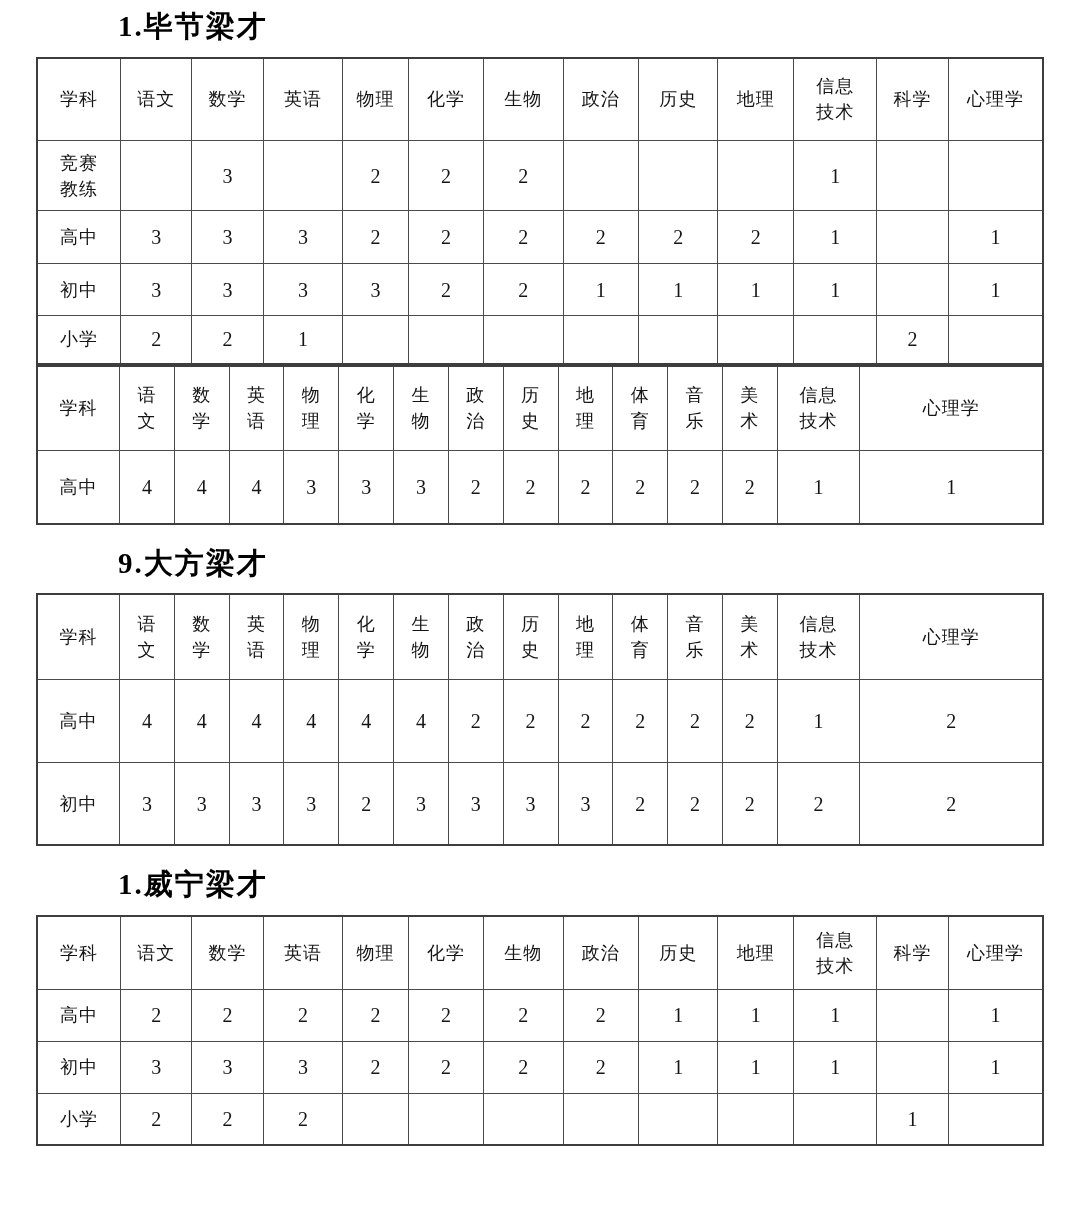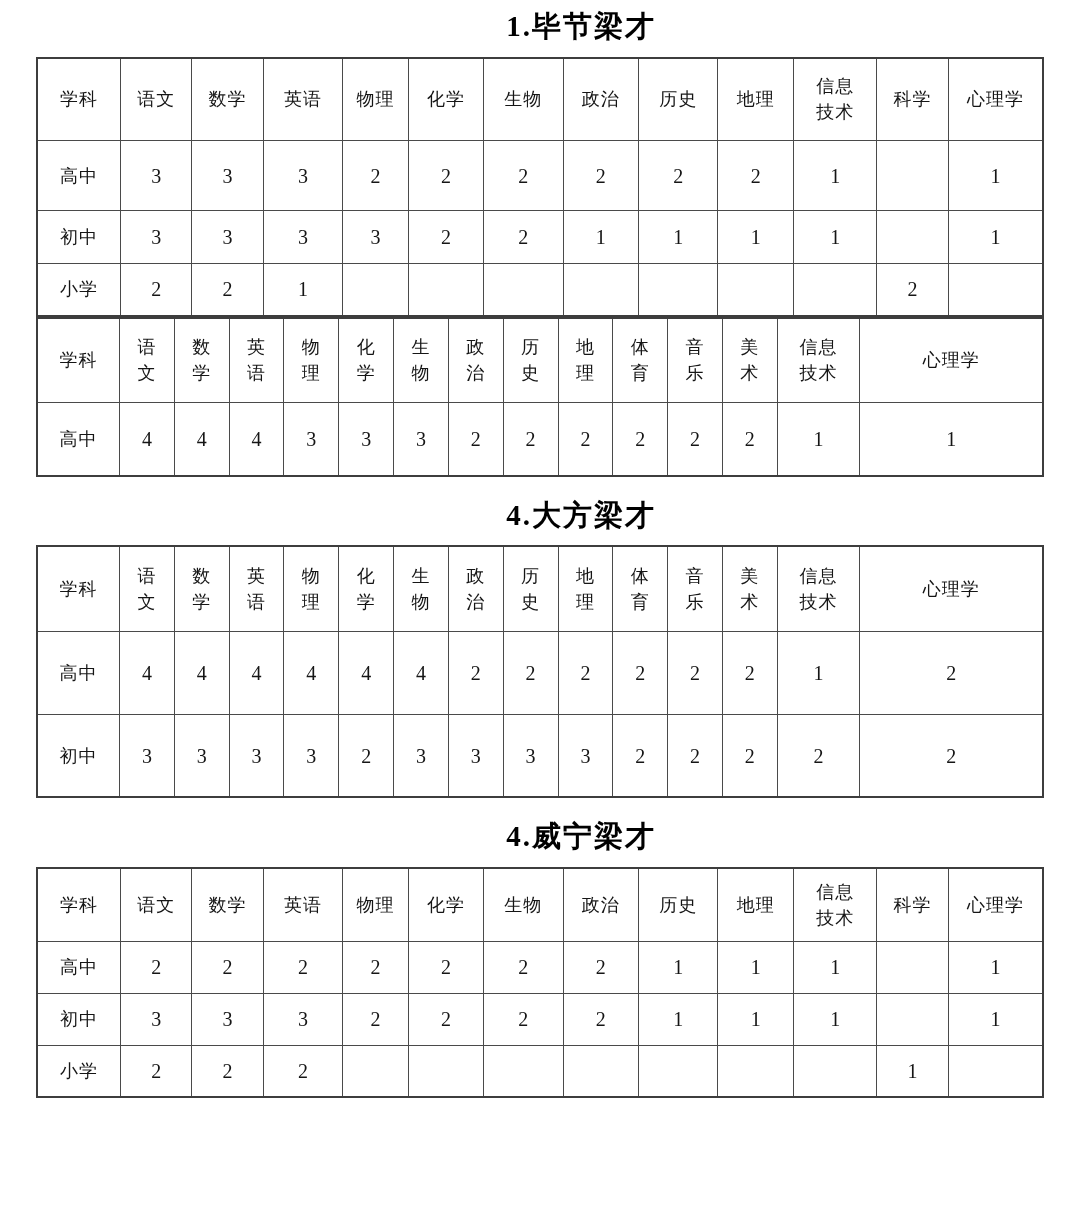--- a/index.html
+++ b/index.html
@@ -14,21 +14,20 @@
     overflow:hidden;
   }
   h2.section-title{
     font-size:29px;
     font-weight:bold;
     color:#000000;
     margin:0 0 11px 82px;
     letter-spacing:2px;
     line-height:1.3;
     white-space:pre-line;
-    text-align:center;
   }
   section + section h2.section-title{margin-top:20px;}
   table.roster{
     width:100%;
     border-collapse:collapse;
     table-layout:fixed;
     border:2px solid #3d3d3d;
   }
   table.roster th, table.roster td{
     border:1.5px solid #4a4a4a;
@@ -96,20 +95,36 @@
             <th>政治</th>
             <th>历史</th>
             <th>地理</th>
             <th>信息
 技术</th>
             <th>科学</th>
             <th>心理学</th>
           </tr>
         </thead>
         <tbody>
+          <tr>
+            <th>竞赛
+教练</th>
+            <td></td>
+            <td>3</td>
+            <td></td>
+            <td>2</td>
+            <td>2</td>
+            <td>2</td>
+            <td></td>
+            <td></td>
+            <td></td>
+            <td>1</td>
+            <td></td>
+            <td></td>
+          </tr>
           <tr>
             <th>高中</th>
             <td>3</td>
             <td>3</td>
             <td>3</td>
             <td>2</td>
             <td>2</td>
             <td>2</td>
             <td>2</td>
             <td>2</td>
@@ -219,21 +234,21 @@
             <td>2</td>
             <td>2</td>
             <td>1</td>
             <td>1</td>
           </tr>
         </tbody>
       </table>
   </section>
 
   <section>
-    <h2 class="section-title">4.大方梁才</h2>
+    <h2 class="section-title">9.大方梁才</h2>
     <table class="roster" id="table-2">
         <colgroup>
           <col style="width: 8.2%;">
           <col style="width: 5.45%;">
           <col style="width: 5.45%;">
           <col style="width: 5.45%;">
           <col style="width: 5.45%;">
           <col style="width: 5.45%;">
           <col style="width: 5.45%;">
           <col style="width: 5.45%;">
@@ -310,21 +325,21 @@
             <td>2</td>
             <td>2</td>
             <td>2</td>
             <td>2</td>
           </tr>
         </tbody>
       </table>
   </section>
 
   <section>
-    <h2 class="section-title">4.威宁梁才</h2>
+    <h2 class="section-title">1.威宁梁才</h2>
     <table class="roster" id="table-3">
         <colgroup>
           <col style="width: 8.3%;">
           <col style="width: 7.1%;">
           <col style="width: 7.1%;">
           <col style="width: 7.9%;">
           <col style="width: 6.5%;">
           <col style="width: 7.5%;">
           <col style="width: 7.9%;">
           <col style="width: 7.5%;">

